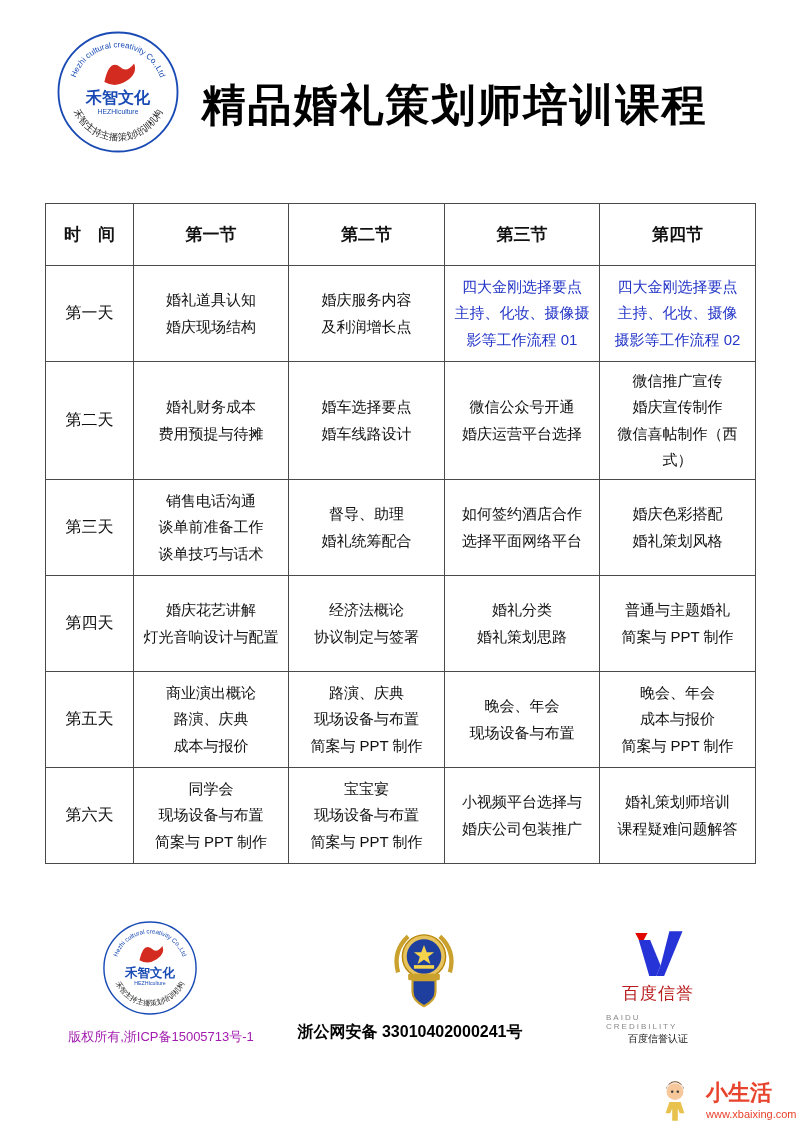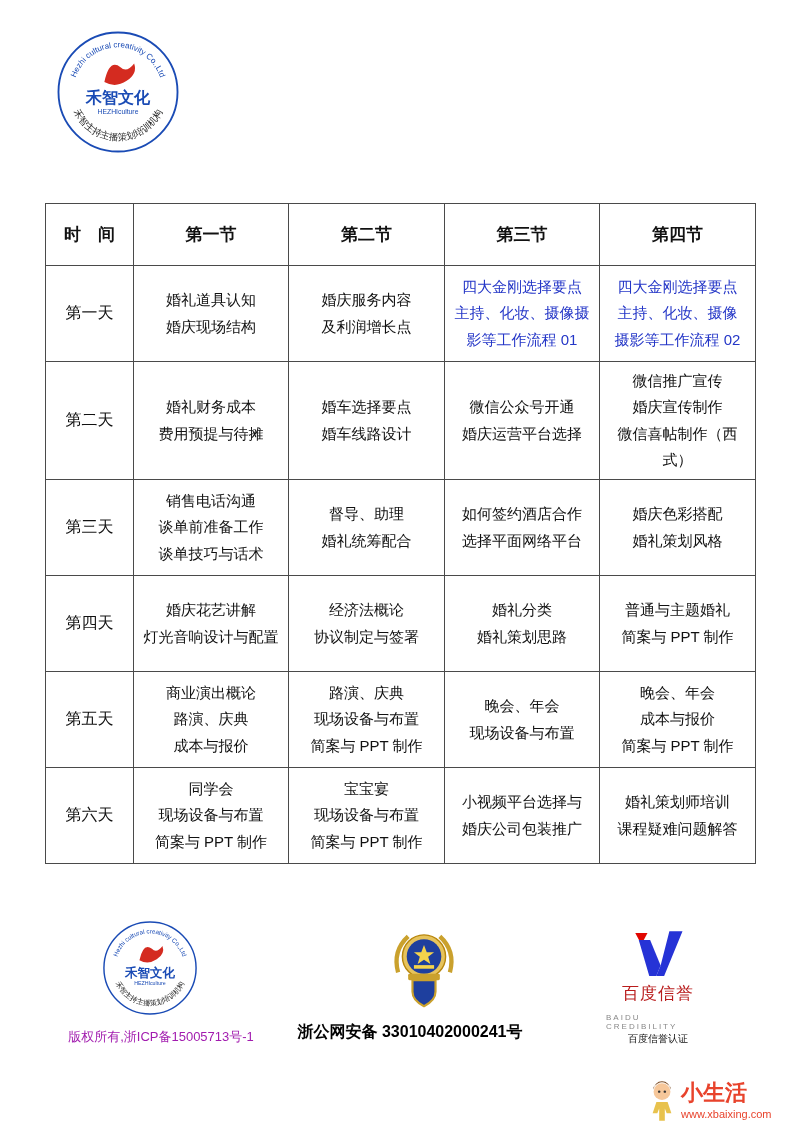--- a/index.html
+++ b/index.html
@@ -116,26 +116,26 @@
     left: 596px; top: 1032px;
     width: 124px;
     text-align: center;
     font-size: 10px;
     color: #111;
   }
 
   
   .watermark {
     position: absolute;
-    right: 21px; bottom: 6px;
+    right: 8px; bottom: 6px;
     width: 132px;
     display: grid;
     grid-template-columns: 30px 1fr;
     grid-template-rows: auto auto;
-    column-gap: 4px;
+    column-gap: 16px;
     align-items: center;
   }
   .watermark .mascot { grid-row: 1 / span 2; width: 30px; height: 42px; }
   .wm-name {
     font-size: 22px;
     font-weight: bold;
     color: #e8432c;
     line-height: 1.1;
   }
   .wm-url {
@@ -159,20 +159,21 @@
       <textPath href="#arcTop1" startOffset="50%">Hezhi cultural creativity Co.,Ltd</textPath>
     </text>
     <text font-size="15" fill="#222222" text-anchor="middle">
       <textPath href="#arcBot1" startOffset="50%">禾智主持主播策划培训机构</textPath>
     </text>
     <path d="M 78,84 Q 86,46 104,60 Q 114,70 126,54 Q 132,70 114,82 Q 96,94 78,84 Z" fill="#d42b20"></path>
     <text x="100" y="118" text-anchor="middle" font-size="26" font-weight="bold" fill="#1a4bb5">禾智文化</text>
     <text x="100" y="136" text-anchor="middle" font-size="11" fill="#1a4bb5">HEZHIculture</text>
   </svg>
 
+  <div class="page-title">精品婚礼策划师培训课程</div>
 
   <table class="course-table">
     <colgroup>
       <col style="width:88px">
         <col style="width:155px">
         <col style="width:156px">
         <col style="width:155px">
         <col style="width:156px">
     </colgroup>
     <thead>

